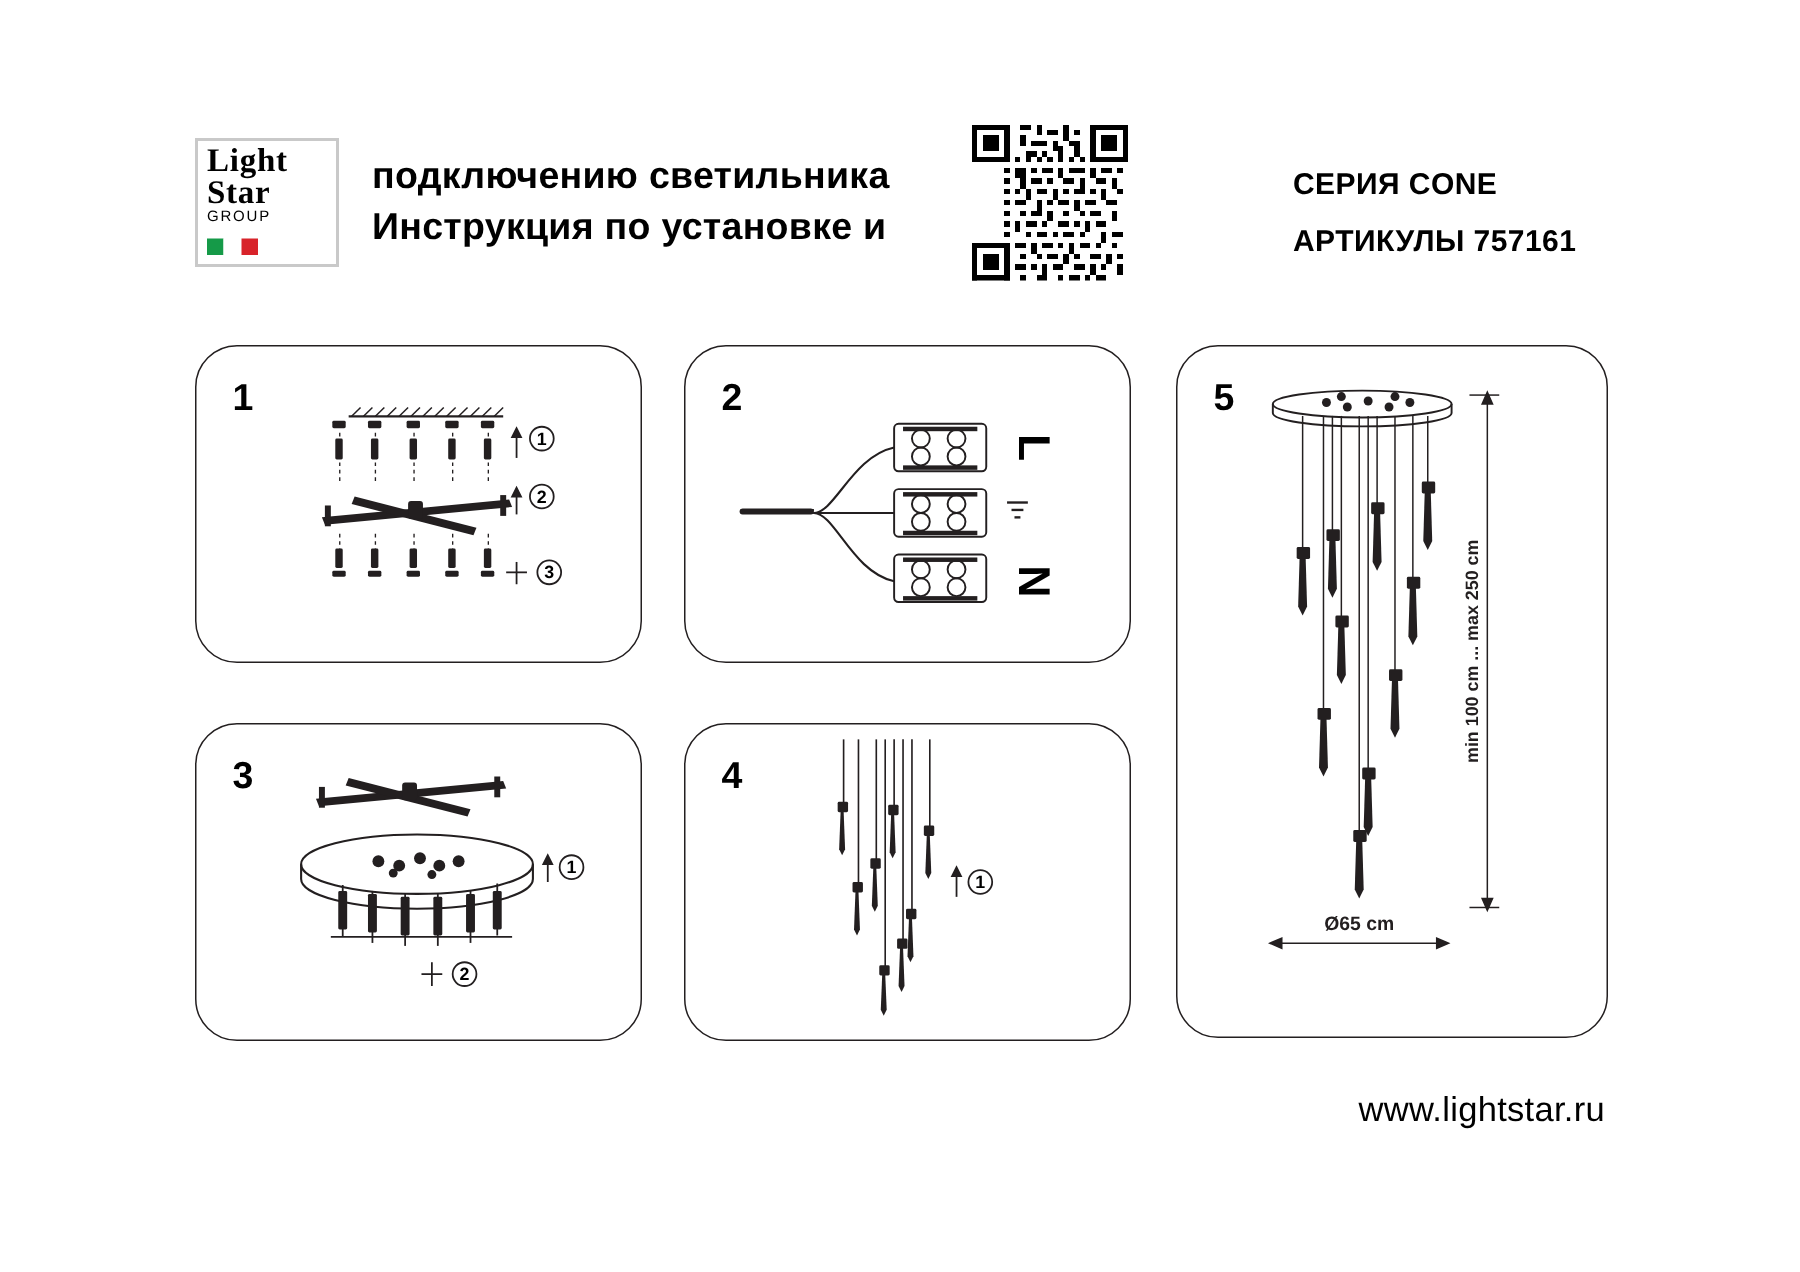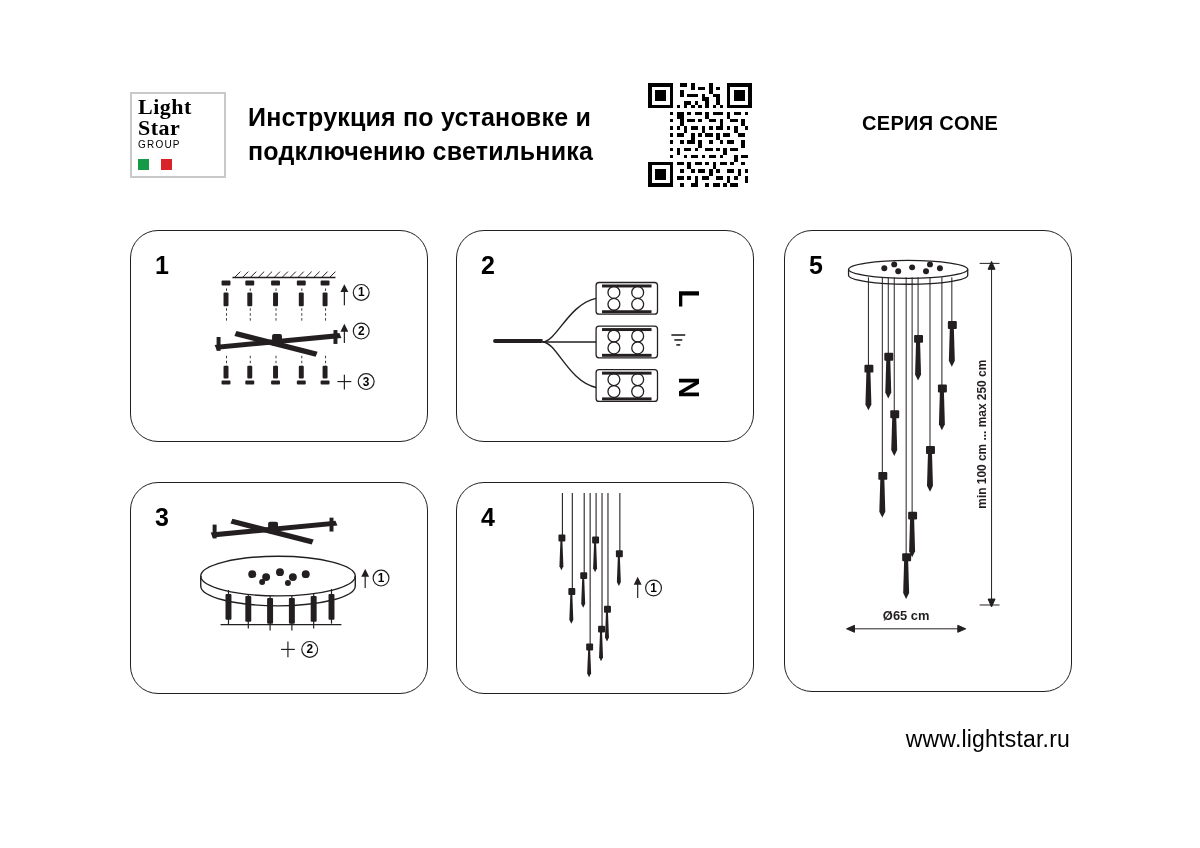--- a/index.html
+++ b/index.html
@@ -169,22 +169,22 @@
       <div class="logo-line">Star</div>
       <div class="logo-group">GROUP</div>
       <div class="logo-flag">
         <i class="flag-g"></i>
           <i class="flag-w"></i>
           <i class="flag-r"></i>
       </div>
     </div>
 
     <div class="title-block">
+      <div class="title-line">подключению светильника</div>
       <div class="title-line">Инструкция по установке и</div>
-      <div class="title-line">подключению светильника</div>
     </div>
 
     <div class="qr">
       <svg viewBox="0 0 29 29" width="104" height="104" shape-rendering="crispEdges">
         <rect width="29" height="29" fill="#fff"></rect>
         <g fill="#000">
 
           <rect x="0" y="0" width="7" height="1"></rect>
             <rect x="0" y="6" width="7" height="1"></rect>
           <rect x="0" y="0" width="1" height="7"></rect>
@@ -312,20 +312,21 @@
           <rect x="16" y="28" width="1" height="1"></rect>
             <rect x="18" y="28" width="2" height="1"></rect>
           <rect x="21" y="28" width="1" height="1"></rect>
             <rect x="23" y="28" width="2" height="1"></rect>
         </g>
       </svg>
     </div>
 
     <div class="meta">
       <div class="meta-line">СЕРИЯ CONE</div>
+      <div class="meta-line">АРТИКУЛЫ 757161</div>
     </div>
   </div>
 
   <div class="panel" id="panel1">
     <div class="panel-num" style="left:24px; top:22px;">1</div>
     <svg class="panel-svg" viewBox="0 0 298 212">
       <g stroke="#231f20" fill="none" stroke-width="1.4">
 
         <line x1="102" y1="47" x2="206" y2="47"></line>
         <g stroke-width="1">

